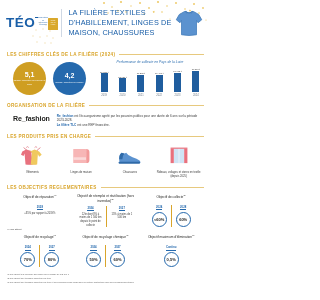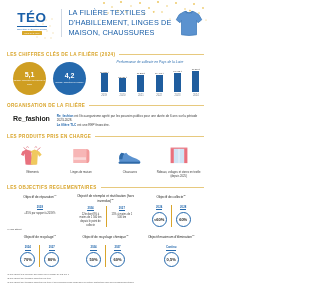--- a/index.html
+++ b/index.html
@@ -16,21 +16,21 @@
     position: relative;
     height: 46px;
     display: flex;
     align-items: center;
     padding: 0 6px;
     overflow: hidden;
   }
   .confetti { position:absolute; inset:0; pointer-events:none; }
   .logo-box {
     width: 52px; flex: 0 0 52px;
-    display:flex; flex-direction:column; align-items:center; justify-content:center;
+    display:flex; justify-content:center;
     position: relative; z-index:2;
   }
   .logo-dots { position:absolute; right:2px; top:4px; width:26px; height:26px; opacity:.55;}
   .logo-teo {
     font-family: "Liberation Sans", sans-serif;
     font-weight: 700; font-size: 13.5px; letter-spacing: .5px;
     color: #1a5fa8; line-height: 1; position:relative; z-index:2;
   }
   .logo-rule { width: 30px; height: 1px; background:#1a5fa8; margin: 1.2px 0 .8px 0; }
   .logo-sub {

